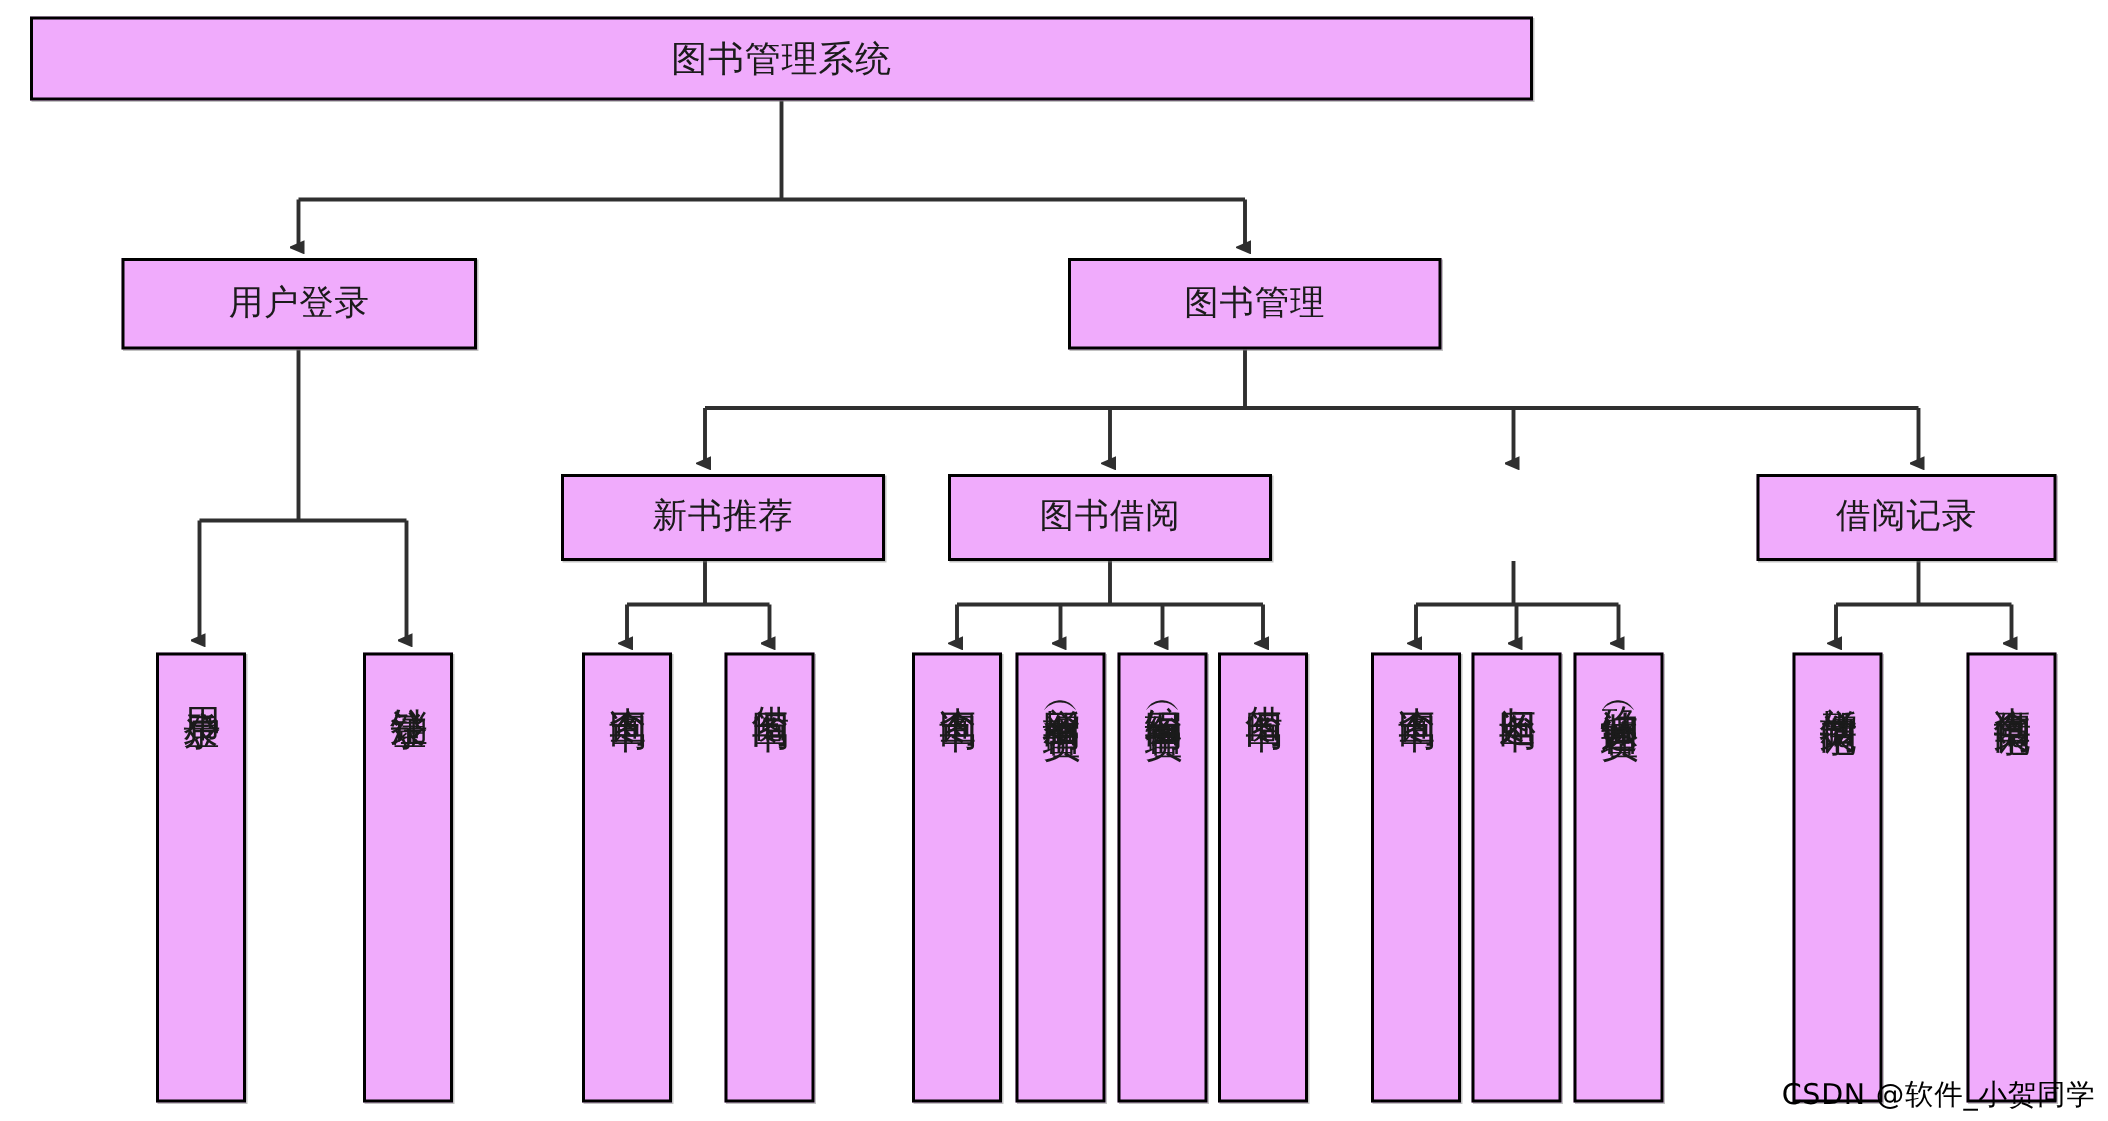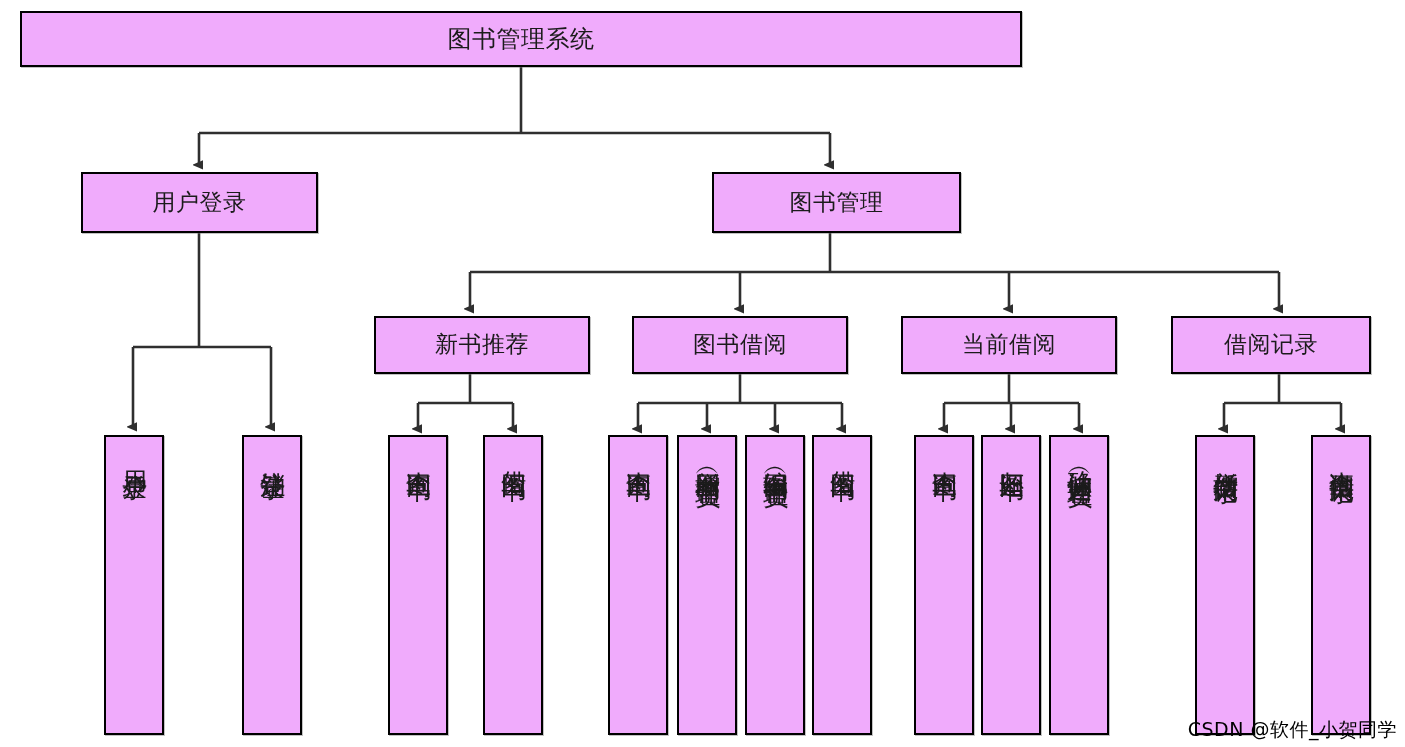--- a/index.html
+++ b/index.html
@@ -142,23 +142,20 @@
   <div class="node horiz" style="left:712px; top:172px; width:249px; height:61px;">
     <span class="label">图书管理</span>
   </div>
 
   <div class="node horiz" style="left:362px; top:316px; width:216px; height:58px;margin-left:12px;">
     <span class="label">新书推荐</span>
   </div>
   <div class="node horiz" style="left:632px; top:316px; width:216px; height:58px;">
     <span class="label">图书借阅</span>
   </div>
-  <div class="node horiz" style="left:901px; top:316px; width:216px; height:58px;">
-    <span class="label">当前借阅</span>
-  </div>
   <div class="node horiz" style="left:1171px; top:316px; width:200px; height:58px;">
     <span class="label">借阅记录</span>
   </div>
 
   <div class="node vert" style="left:104px; top:435px; width:60px; height:300px;">
     <span class="label">用户登录</span>
   </div>
   <div class="node vert" style="left:242px; top:435px; width:60px; height:300px;">
     <span class="label">注销登录</span>
   </div>

